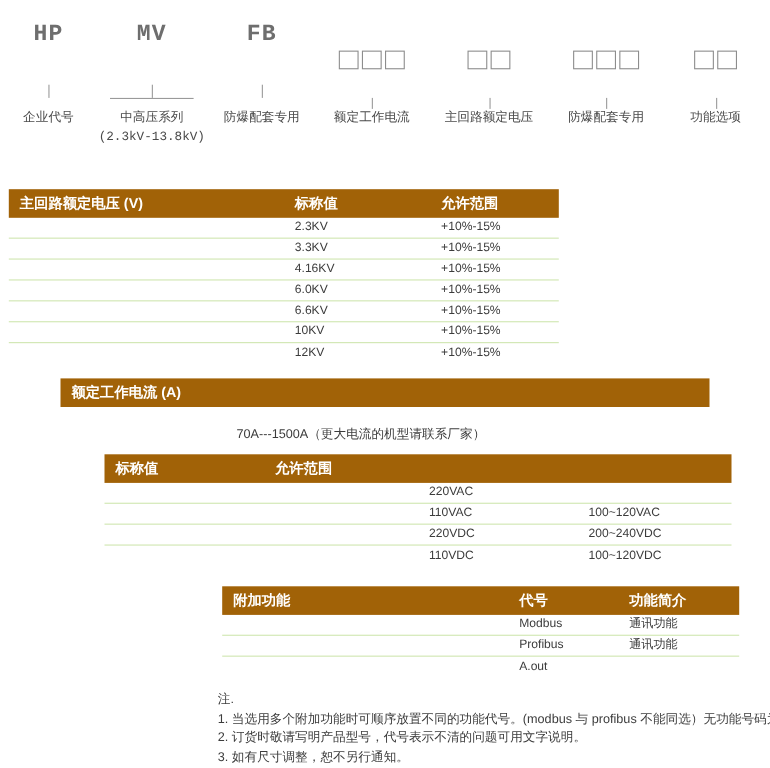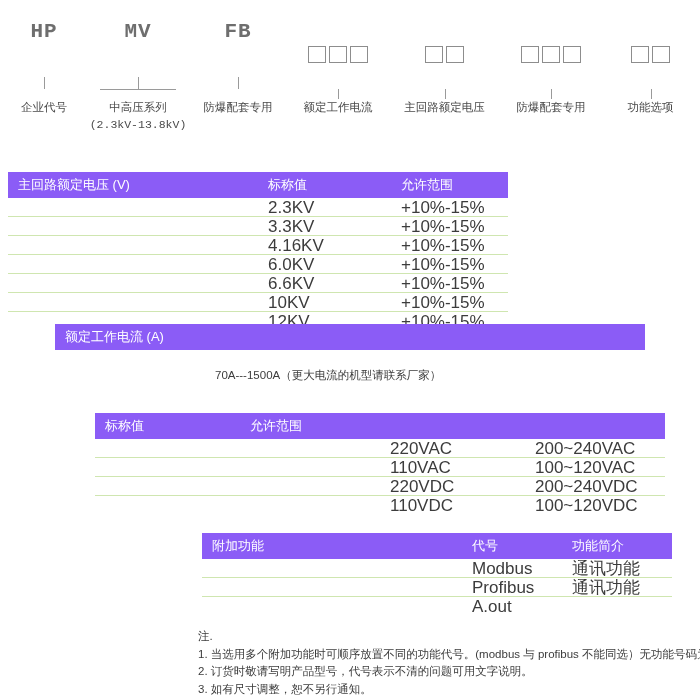--- a/index.html
+++ b/index.html
@@ -76,37 +76,38 @@
     text-align: center;
     line-height: 17px;
     white-space: nowrap;
   }
   .code-caption .sub { display: block; }
 
   
   .gtable { position: absolute; }
   .ghead {
     display: flex;
-    background: #8b5cf6;
+    background: #a16207;
     color: #ffffff;
     font-size: 13px;
     height: 26px;
     align-items: center;
+    font-weight: bold;
   }
   .ghead .c {
     padding-left: 10px;
     line-height: 26px;
     white-space: nowrap;
   }
   .grow {
     display: flex;
-    font-size: 17px;
+    font-size: 11px;
     color: #3c3c3c;
     height: 19px;
-    align-items: center;
+    align-items: flex-end;
     border-bottom: 1px solid #cfe6b0;
   }
   .grow .c {
     padding-left: 10px;
     line-height: 19px;
     white-space: nowrap;
   }
   .note-line {
     font-size: 11.5px;
     color: #3c3c3c;
@@ -263,36 +264,35 @@
       <div class="c" style="width:133px">10KV</div>
       <div class="c" style="width:117px">+10%-15%</div>
     </div>
     <div class="grow" style="border-bottom:none">
       <div class="c" style="width:250px"></div>
       <div class="c" style="width:133px">12KV</div>
       <div class="c" style="width:117px">+10%-15%</div>
     </div>
   </div>
 
-  <div class="gtable" style="left:55px; top:324px; width:590px;">
+  <div class="gtable" style="left:55px; top:344px; width:590px;">
     <div class="ghead">
       <div class="c" style="width:590px">额定工作电流 (A)</div>
     </div>
     <div class="note-line" style="padding-left:160px; padding-top:15px;">70A---1500A（更大电流的机型请联系厂家）</div>
   </div>
 
   <div class="gtable" style="left:95px; top:413px; width:570px;">
     <div class="ghead">
       <div class="c" style="width:145px">标称值</div>
       <div class="c" style="width:140px">允许范围</div>
     </div>
     <div class="grow">
       <div class="c" style="width:285px"></div>
       <div class="c" style="width:145px">220VAC</div>
-      <div class="c" style="width:140px">200~240VAC</div>
     </div>
     <div class="grow">
       <div class="c" style="width:285px"></div>
       <div class="c" style="width:145px">110VAC</div>
       <div class="c" style="width:140px">100~120VAC</div>
     </div>
     <div class="grow">
       <div class="c" style="width:285px"></div>
       <div class="c" style="width:145px">220VDC</div>
       <div class="c" style="width:140px">200~240VDC</div>

